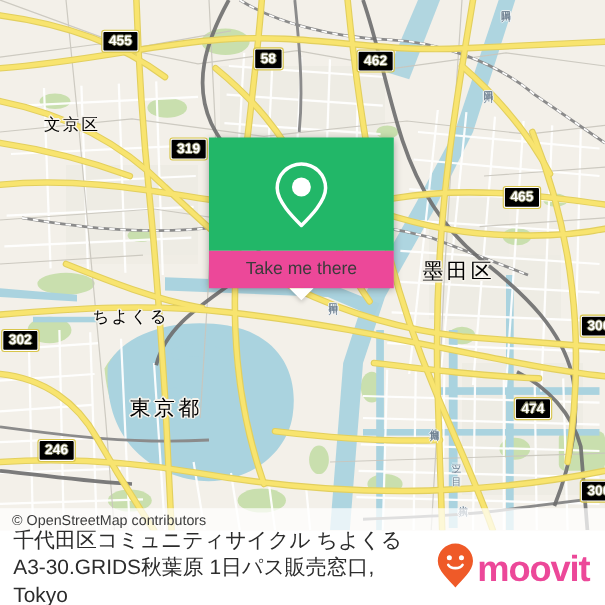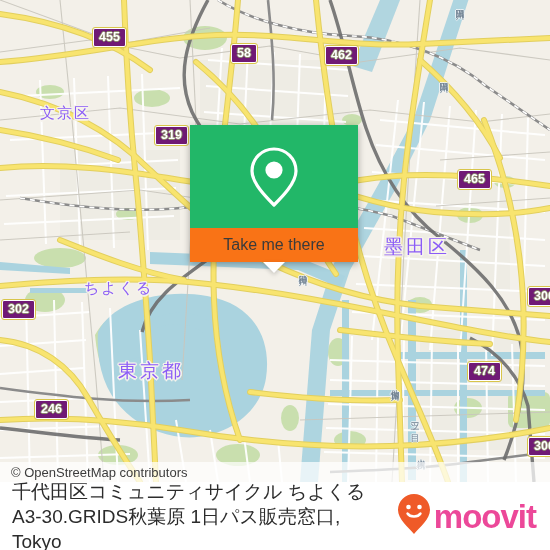--- a/index.html
+++ b/index.html
@@ -26,21 +26,21 @@
     height: 482px;
     overflow: hidden;
     background: #f3f0e9;
   }
   #map svg { display: block; }
 
   
   .district-label {
     position: absolute;
     font-size: 15px;
-    color: #8b5cf6;
+    color: #000000;
     letter-spacing: 2px;
     white-space: nowrap;
     text-shadow:
       1.5px 0 0 #f6f3ec, -1.5px 0 0 #f6f3ec,
       0 1.5px 0 #f6f3ec, 0 -1.5px 0 #f6f3ec,
       1px 1px 0 #f6f3ec, -1px -1px 0 #f6f3ec,
       1px -1px 0 #f6f3ec, -1px 1px 0 #f6f3ec;
     pointer-events: none;
   }
   .district-label.big {
@@ -56,21 +56,21 @@
     writing-mode: vertical-rl;
     text-shadow:
       1px 0 0 #eef3f5, -1px 0 0 #eef3f5,
       0 1px 0 #eef3f5, 0 -1px 0 #eef3f5;
     pointer-events: none;
   }
 
   
   .shield {
     position: absolute;
-    background: #701a75;
+    background: #000000;
     border: 1.5px solid #ffffff;
     outline: 1px solid #d8c54a;
     border-radius: 2px;
     color: #ffffff;
     font-size: 12.5px;
     font-weight: bold;
     line-height: 17px;
     height: 17px;
     padding: 0 5px;
     text-align: center;
@@ -92,21 +92,21 @@
   }
   #card-head {
     height: 103px;
     background: #22b768;
     display: flex;
     align-items: center;
     justify-content: center;
   }
   #card-foot {
     height: 34px;
-    background: #f97316;
+    background: #ec4899;
     display: flex;
     align-items: center;
     justify-content: center;
   }
   #card-foot-label {
     font-size: 16px;
     color: #3b3b3b;
   }
   #card-pointer {
     position: absolute;

